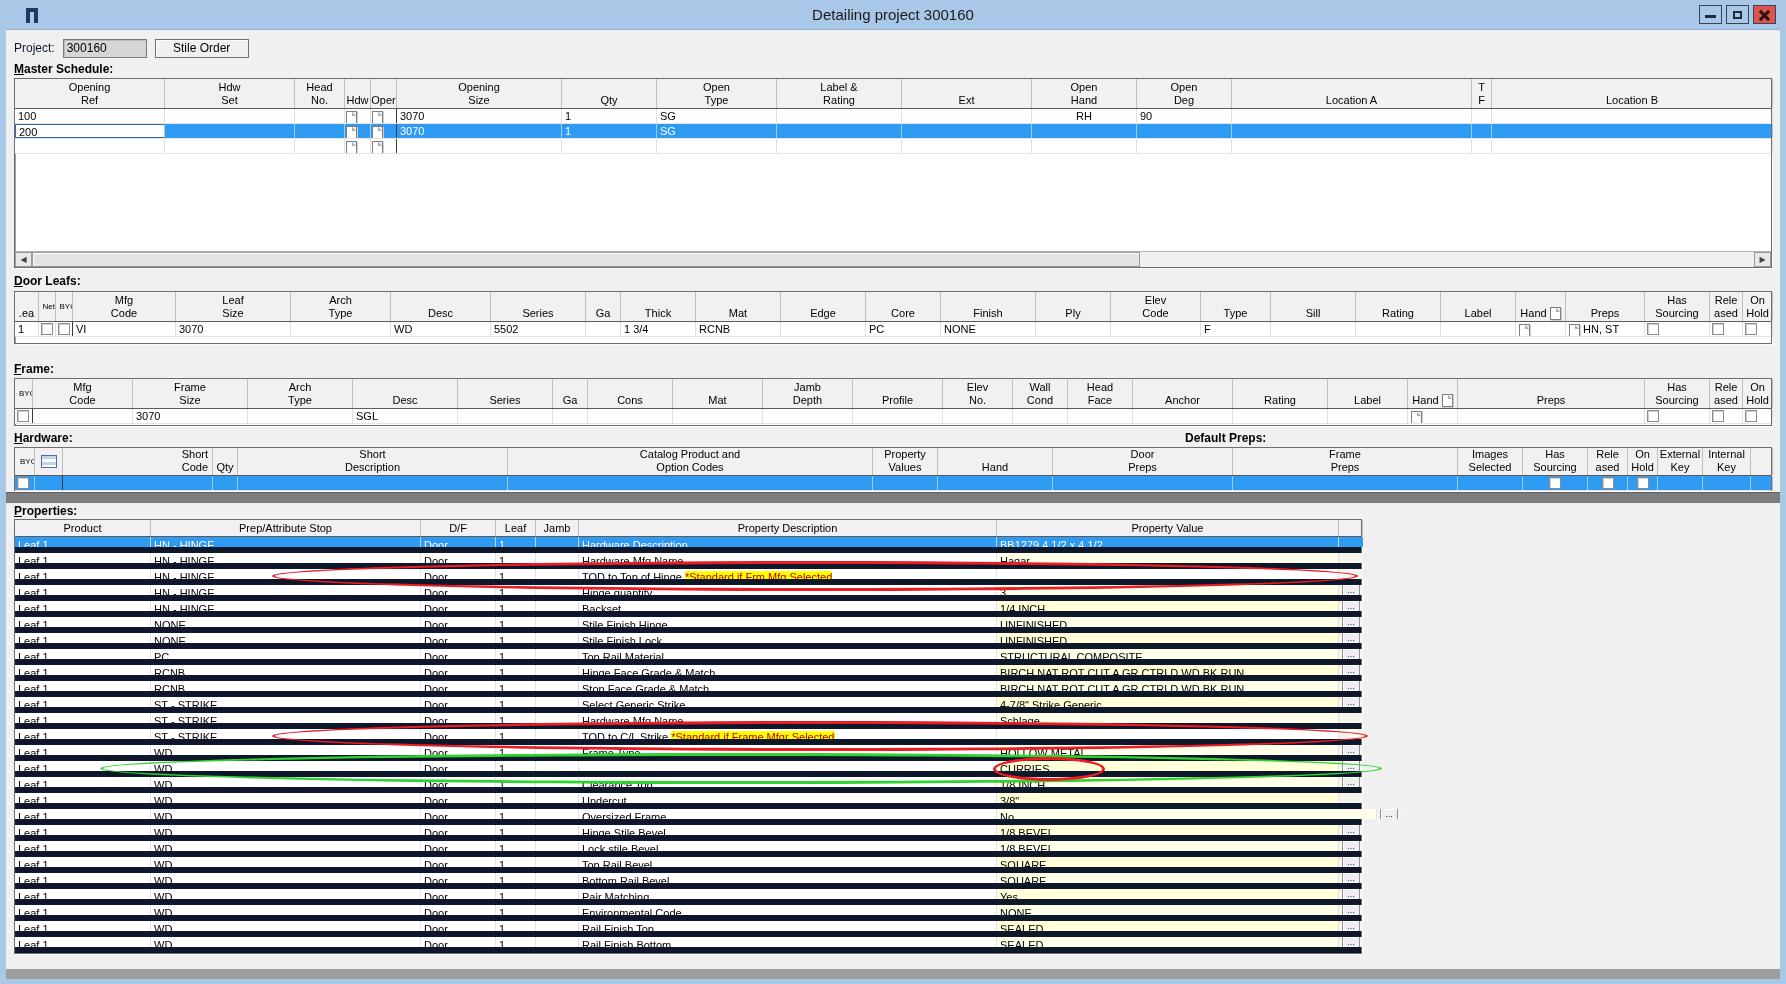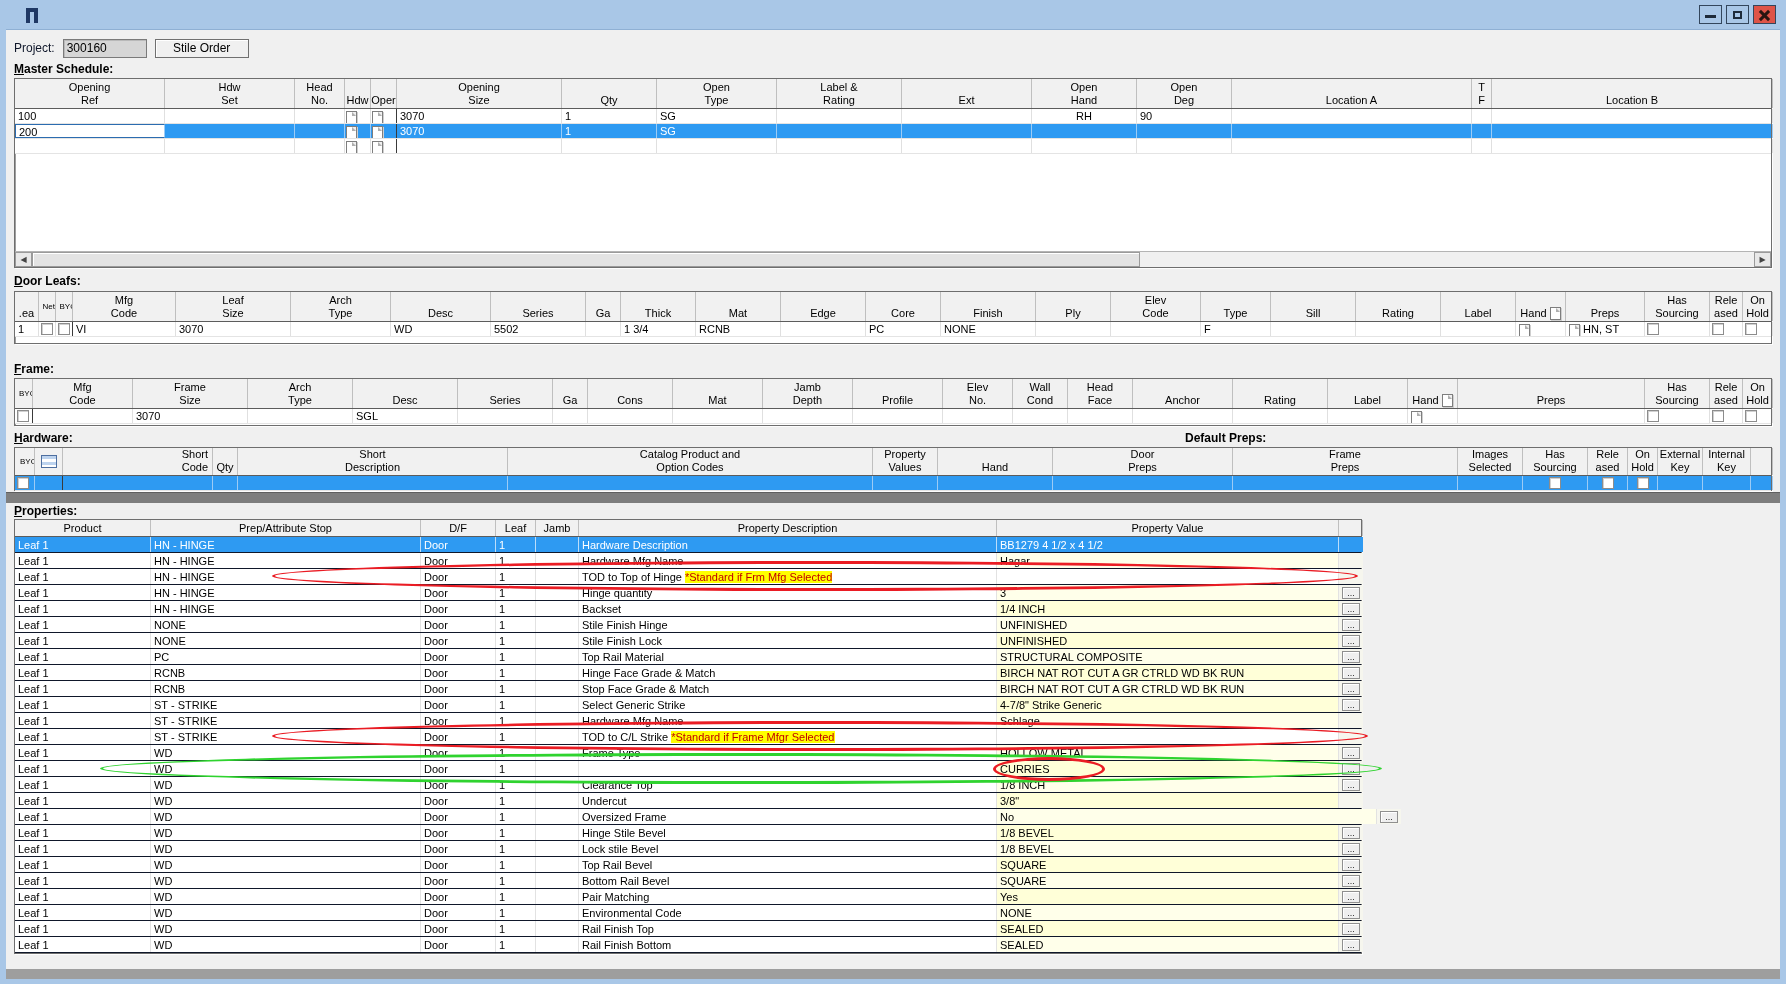--- a/index.html
+++ b/index.html
@@ -53,21 +53,21 @@
   .page-icon{display:inline-block;width:11px;height:13px;background:#FFF;border:1px solid #7E7E7E;position:relative;vertical-align:middle;box-shadow:1px 1px 0 #CFCFCF;}
   .page-icon:before{content:"";position:absolute;right:0;top:0;border-style:solid;border-width:0 4px 4px 0;border-color:#F0F0F0 #F0F0F0 #AFAFAF #AFAFAF;}
   .table-icon{display:inline-block;width:16px;height:13px;border:1px solid #4E6FA0;background:repeating-linear-gradient(#BDD3EE 0 3px,#FFF 3px 6px);vertical-align:middle;}
   
   .hscroll{position:absolute;left:0;bottom:0;width:100%;height:16px;background:#F0F0F0;border-top:1px solid #B4B4B4;display:flex;}
   .sb-btn{width:17px;height:15px;background:#E8E8E8;border:1px solid #9A9A9A;font-size:8px;line-height:13px;text-align:center;color:#444;flex:none;cursor:pointer;}
   .sb-thumb{width:1108px;height:15px;background:#E3E3E3;border:1px solid #9A9A9A;box-shadow:inset 1px 1px 0 #FFF;flex:none;cursor:pointer;}
   .sb-track{flex:1;}
   
   #sep-band{position:absolute;left:0;top:492px;width:1786px;height:11px;background:#7E7E7E;border-top:1px solid #5F5F5F;}
-  .prow{display:flex;height:16px;line-height:16px;font-size:11px;background:#FFF;border-bottom:1px solid #0f172a;}
+  .prow{display:flex;height:16px;line-height:16px;font-size:11px;background:#FFF;border-bottom:6px solid #0f172a;}
   .prow .c{flex:none;border-right:1px solid #E2E2E2;padding:0 3px;white-space:nowrap;overflow:hidden;color:#000;}
   .prow.sel{background:#2E9AF2;}
   .prow.sel .c{color:#FFF;border-right-color:#BBDDFA;}
   .vyellow{background:#FFFFD8;}
   .vyellow.alt{background:#FFFFEA;}
   .vwhite{background:#FFF;}
   .btncol{background:#F6F6EE;display:flex;justify-content:center;align-items:center;}
   .prow.sel .btncol{background:#2E9AF2;}
   .dots-btn{width:19px;height:12px;background:#EFEFEF;border:1px solid #8F8F8F;box-shadow:inset 1px 1px 0 #FFF;font-size:9px;line-height:8px;text-align:center;color:#222;cursor:pointer;padding:0;}
   .hl{background:#FFFF00;}
@@ -78,20 +78,21 @@
   .green-e{border:3px solid #2FD32F;}
   #bottom-strip{position:absolute;left:0;top:969px;width:1786px;height:11px;background:#9E9E9E;}
 </style>
 </head>
 <body>
 
 <div id="win">
 
   <div id="titlebar">
     <div id="app-icon"></div>
+    <div id="title-text">Detailing project 300160</div>
     <div id="win-controls">
       <div class="wbtn">
           <div class="glyph-min"></div>
         </div>
       <div class="wbtn">
           <div class="glyph-max"></div>
         </div>
       <div class="wbtn close">
           <div class="glyph-x1"></div>
           <div class="glyph-x2"></div>

